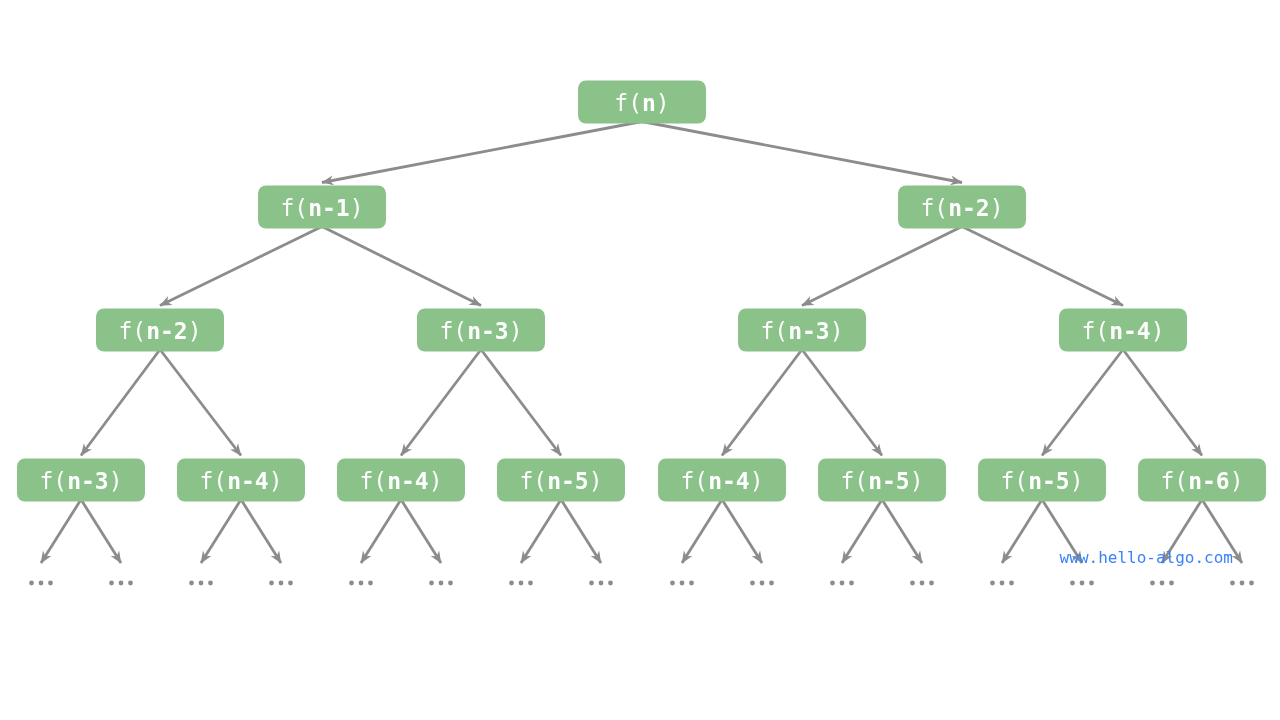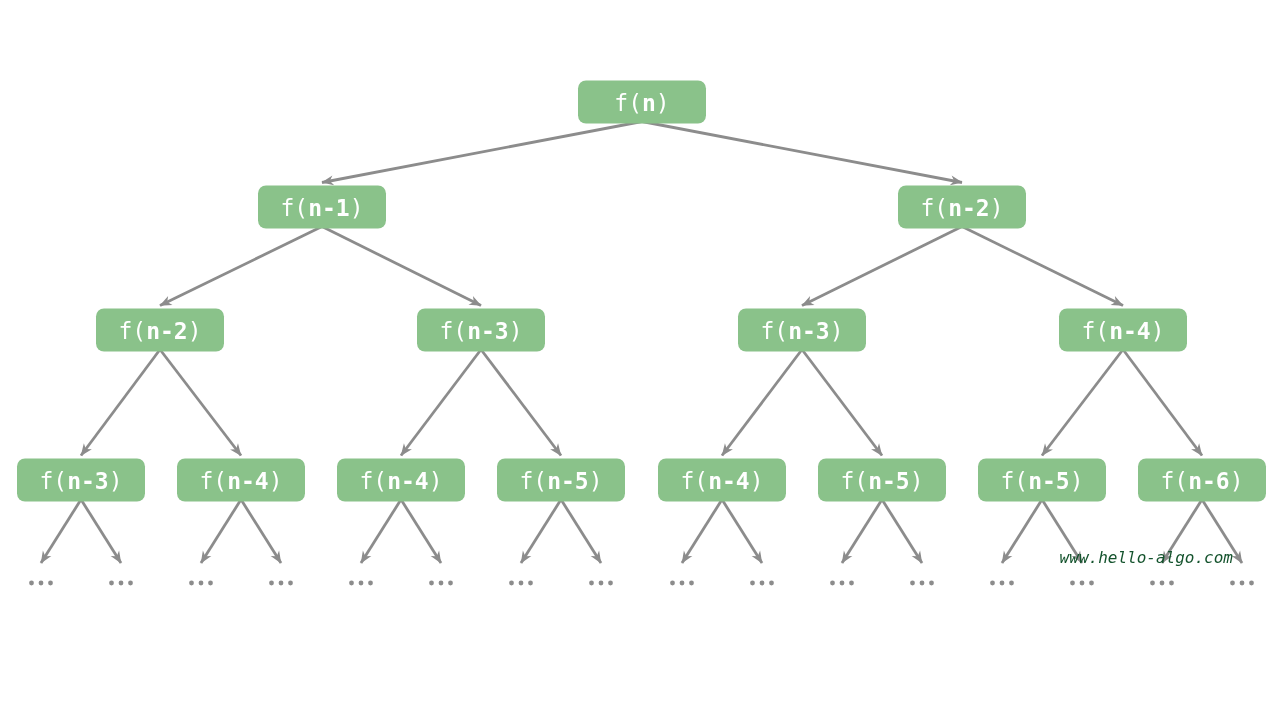--- a/index.html
+++ b/index.html
@@ -205,14 +205,14 @@
       </g>
       <g>
         <rect x="978" y="458.5" width="128" height="43" rx="8" ry="8" fill="#8ac28a"></rect>
         <text x="1042" y="481" text-anchor="middle" dominant-baseline="central" font-size="23" fill="#ffffff" font-family="&quot;DejaVu Sans Mono&quot;, &quot;Liberation Mono&quot;, monospace"><tspan>f(</tspan><tspan font-weight="bold">n-5</tspan><tspan>)</tspan></text>
       </g>
       <g>
         <rect x="1138" y="458.5" width="128" height="43" rx="8" ry="8" fill="#8ac28a"></rect>
         <text x="1202" y="481" text-anchor="middle" dominant-baseline="central" font-size="23" fill="#ffffff" font-family="&quot;DejaVu Sans Mono&quot;, &quot;Liberation Mono&quot;, monospace"><tspan>f(</tspan><tspan font-weight="bold">n-6</tspan><tspan>)</tspan></text>
       </g>
     </svg>
-  <div id="watermark" style="color: #14532d; font-style: italic;">www.hello-algo.com</div>
+  <div id="watermark" style="color: #3b82f6;">www.hello-algo.com</div>
 </div>
 
 </body></html>

